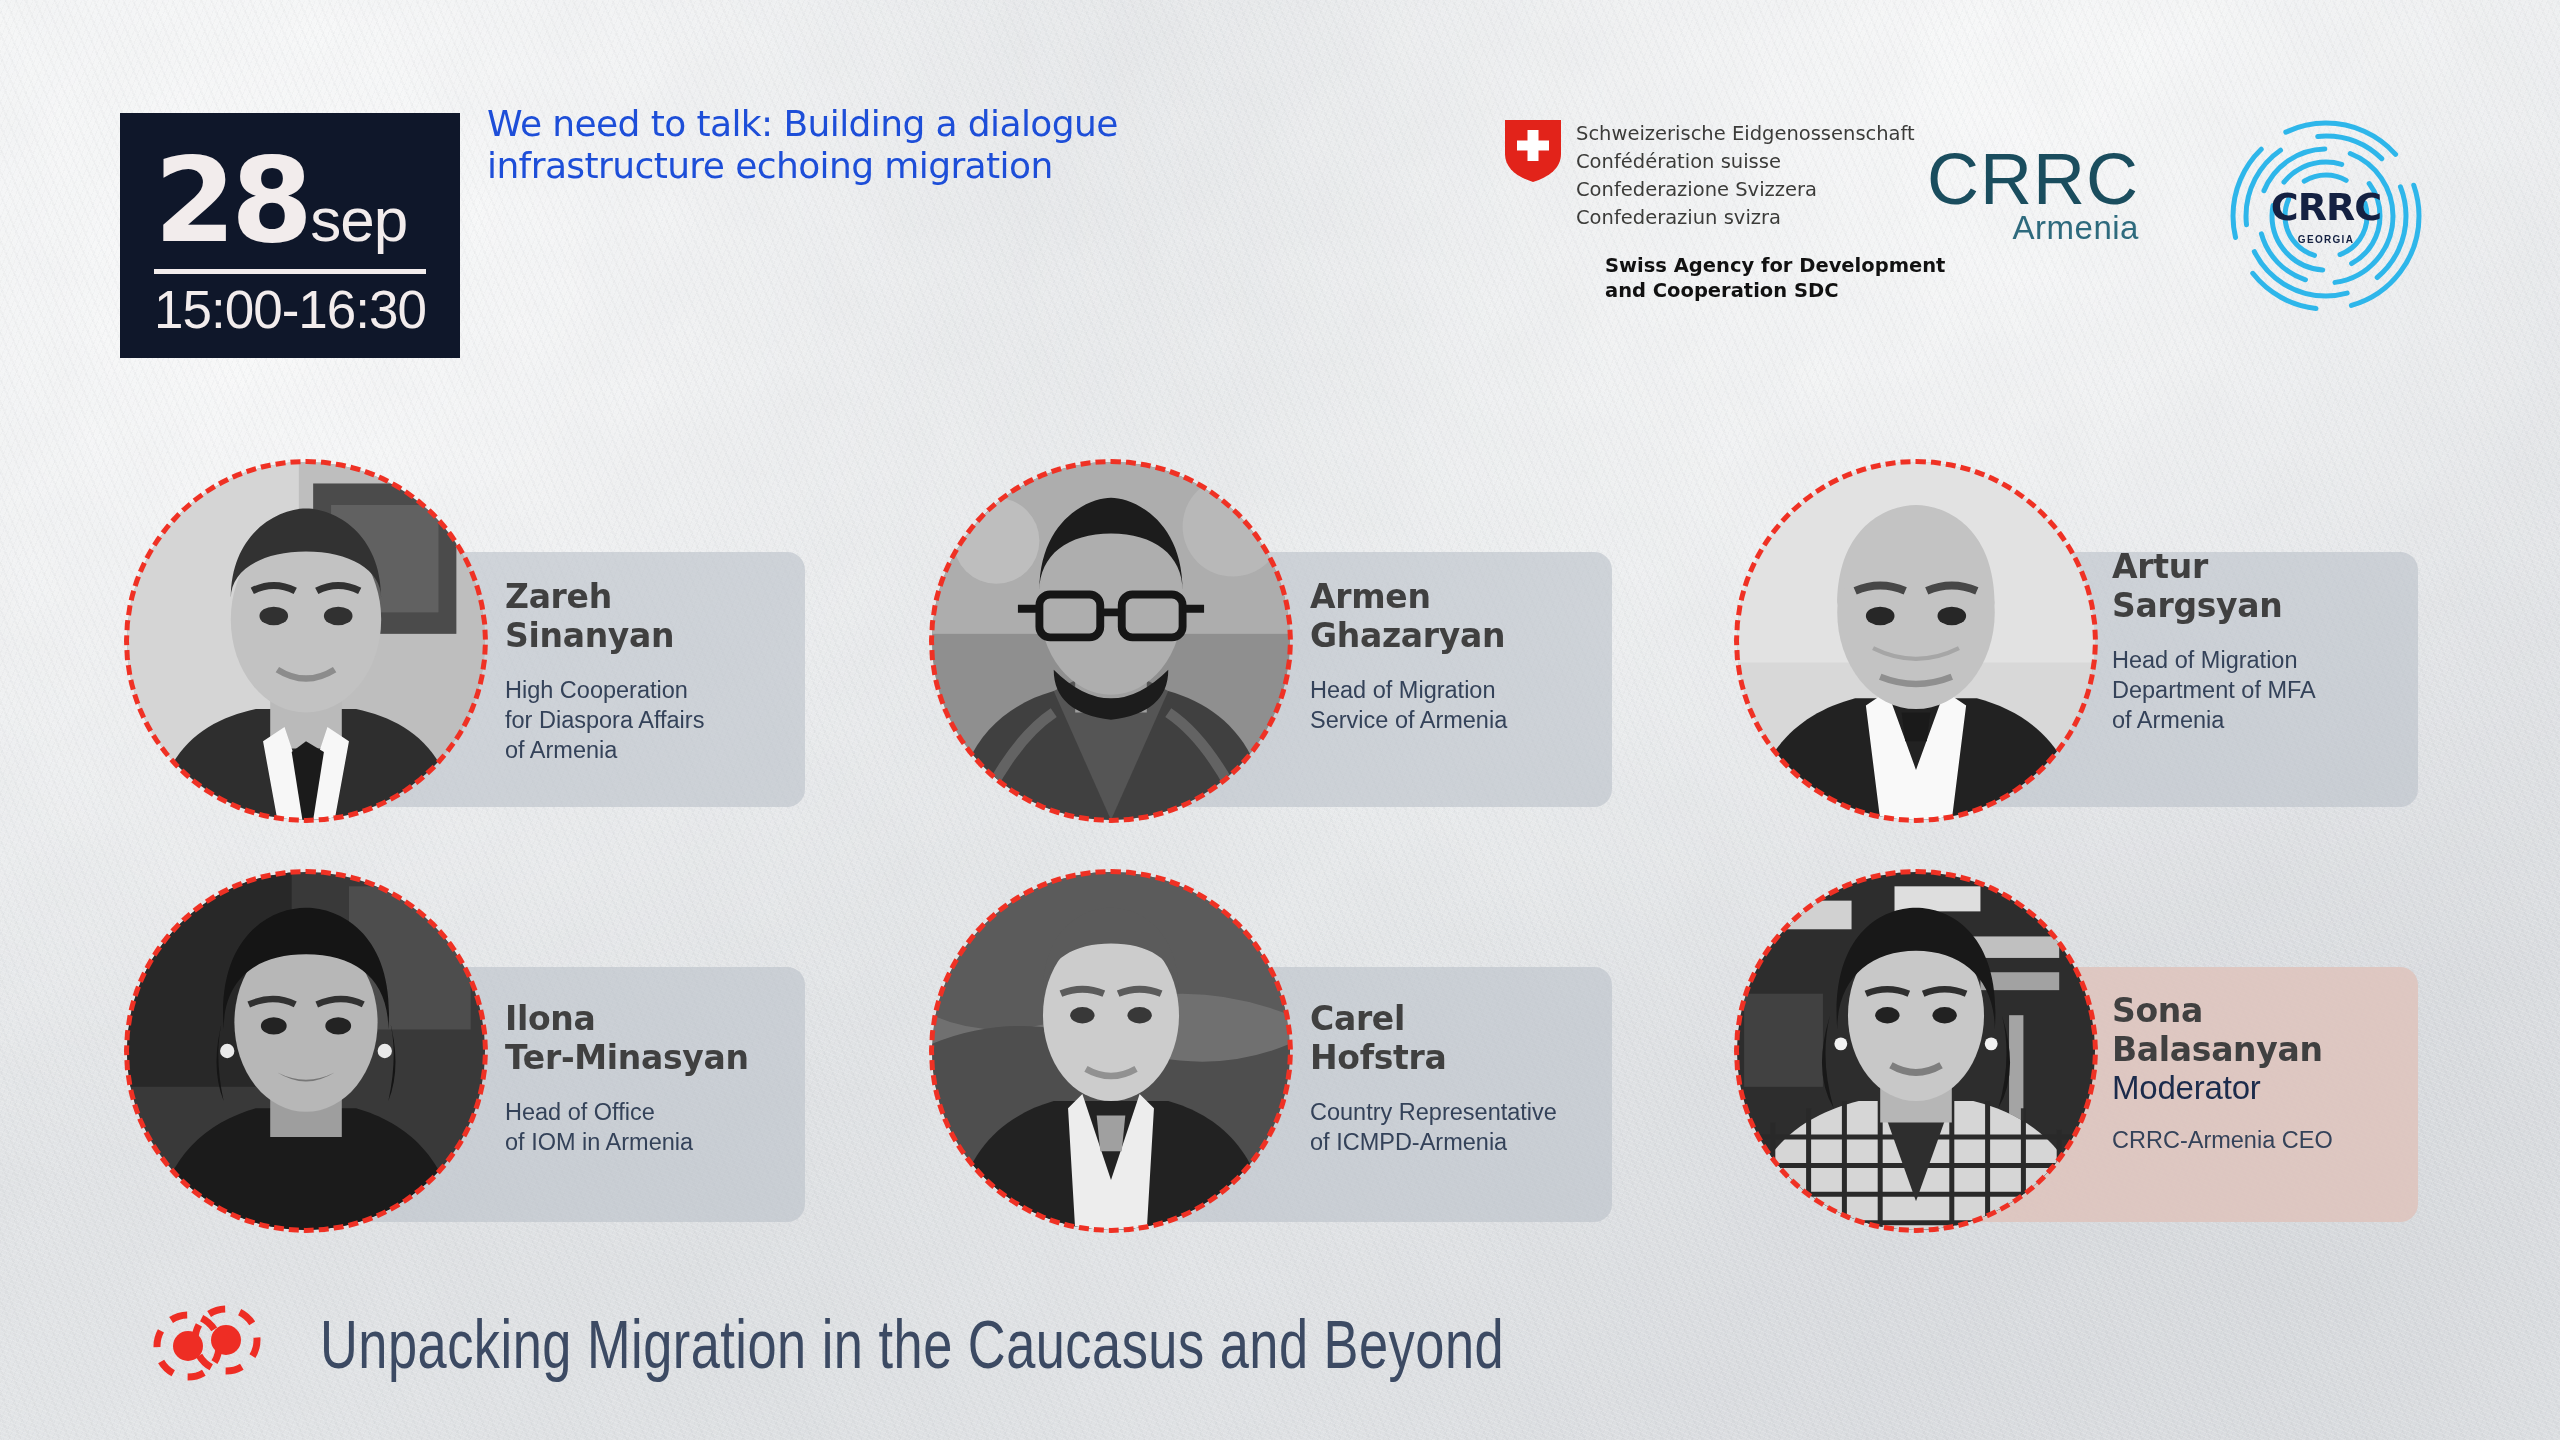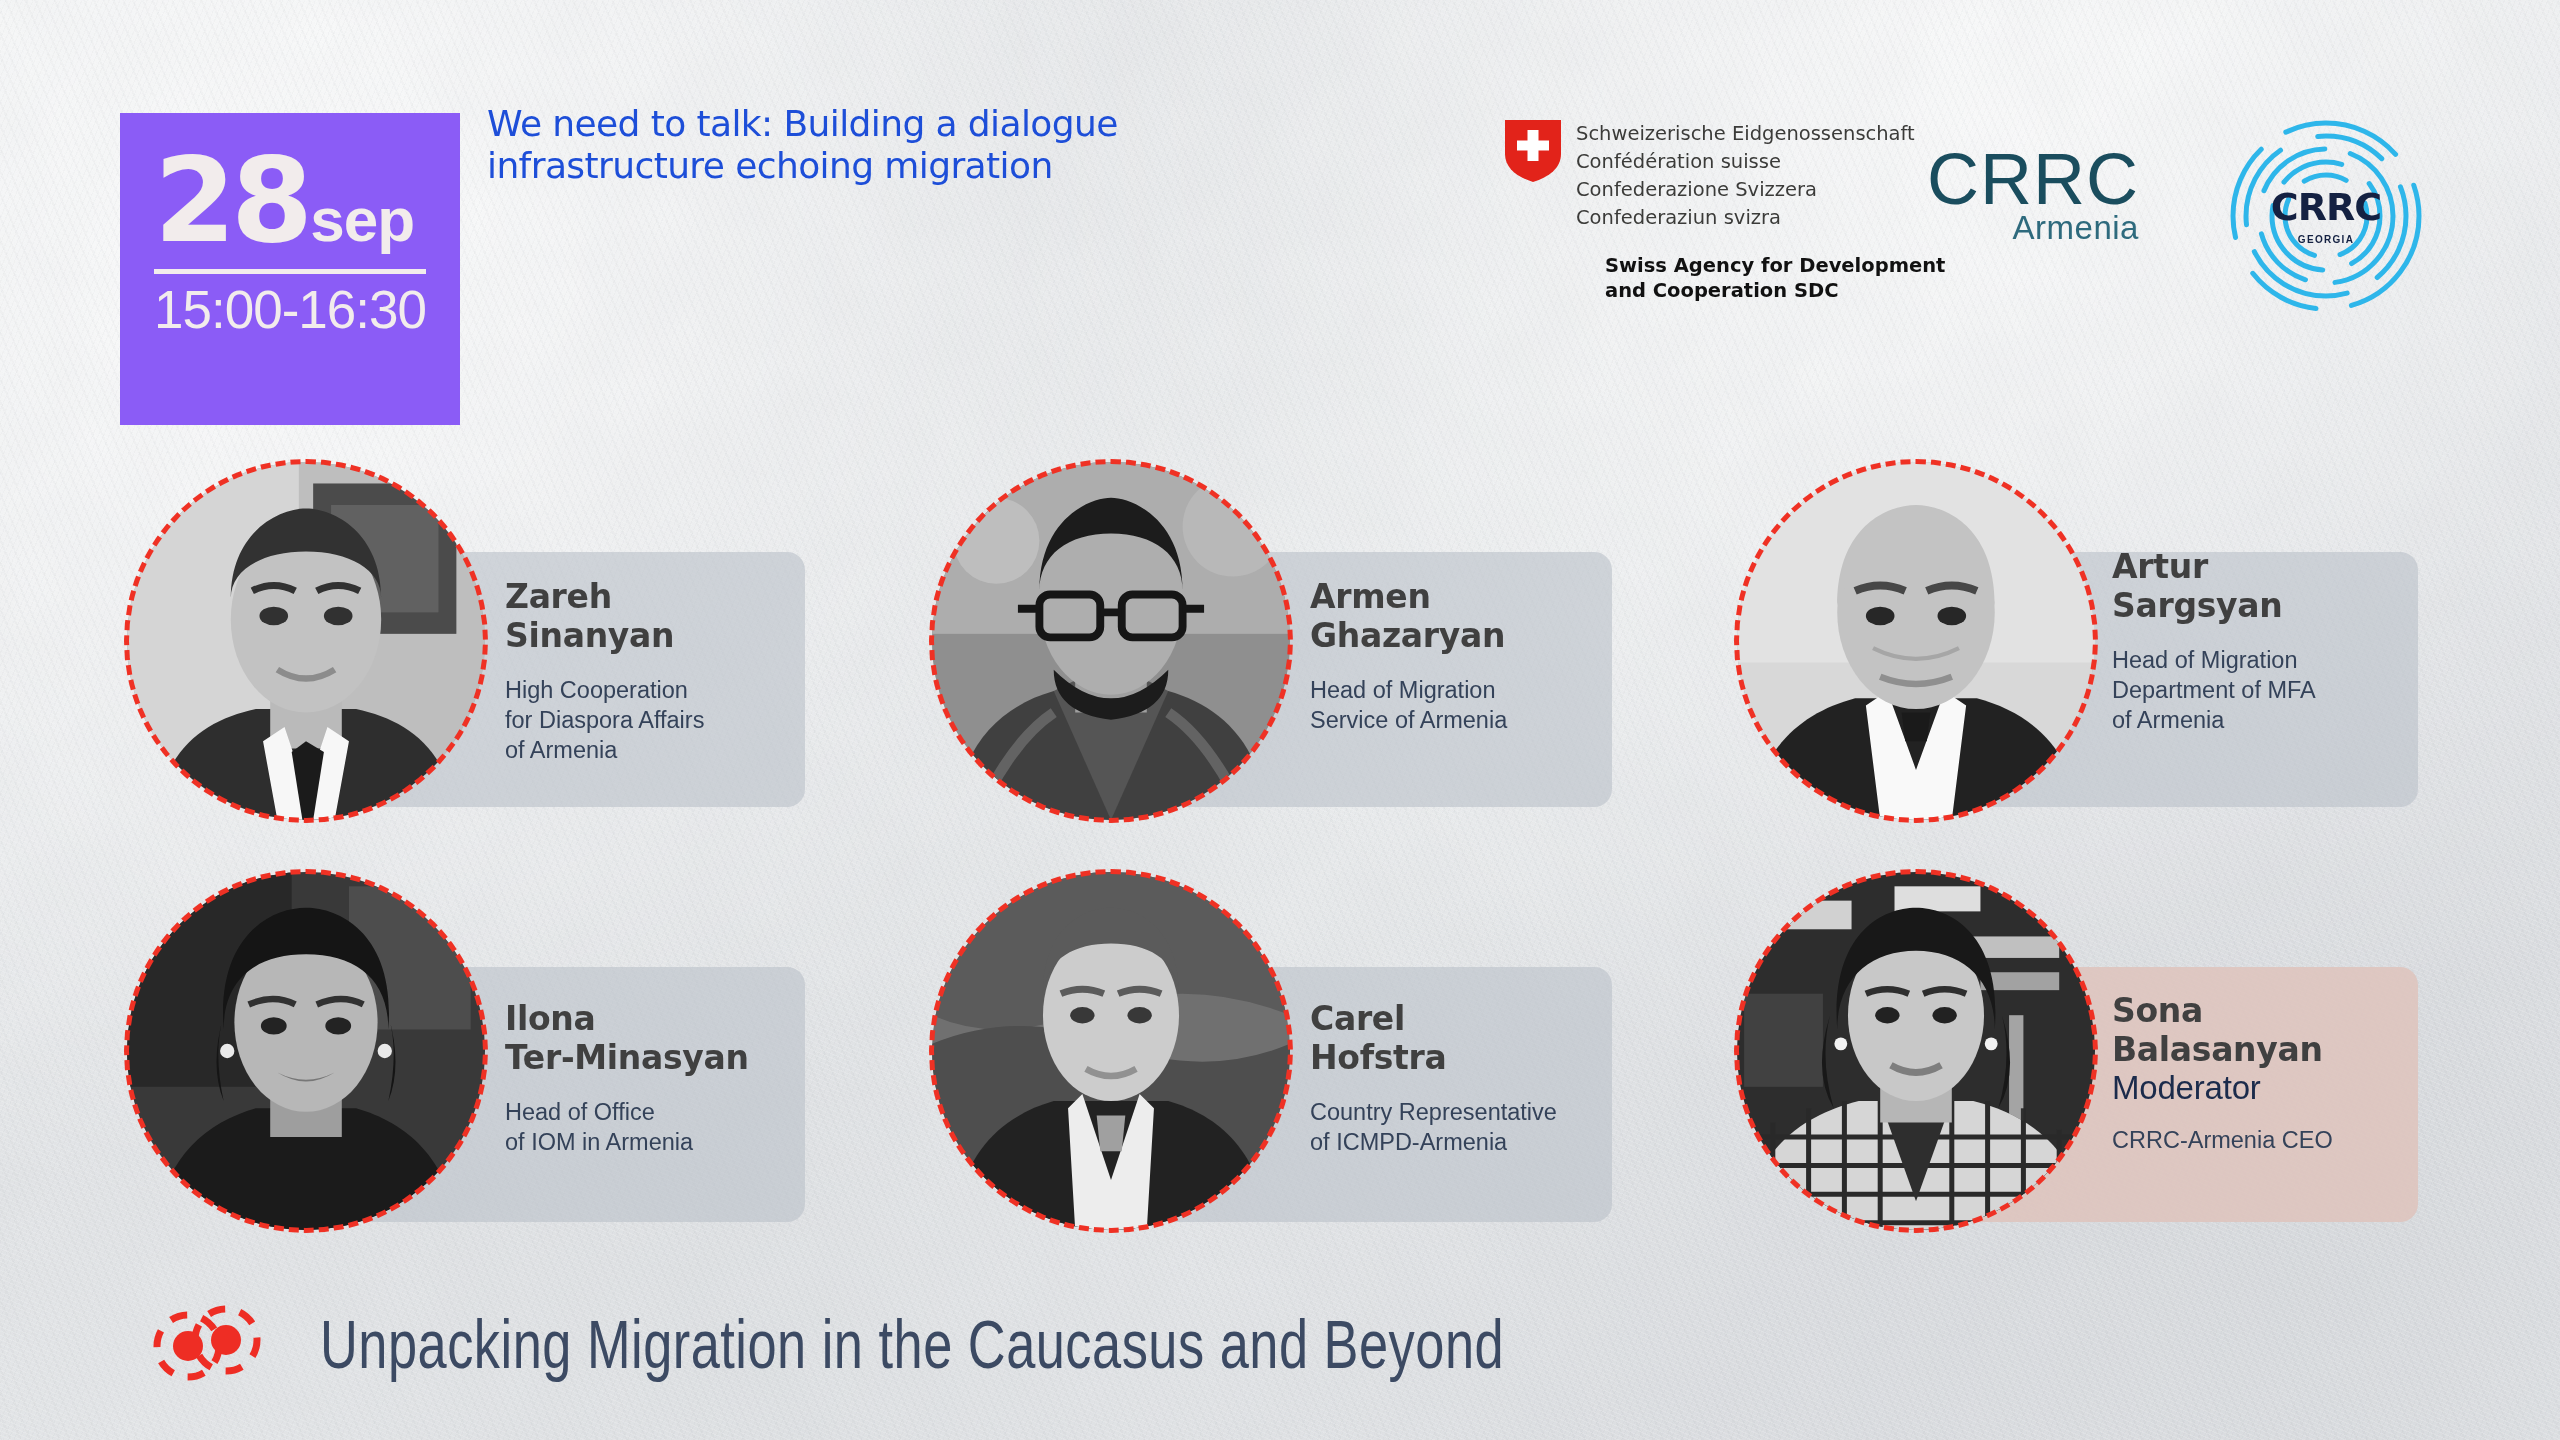--- a/index.html
+++ b/index.html
@@ -26,32 +26,32 @@
     opacity:.5;
     background-image:
       repeating-linear-gradient(23deg, rgba(255,255,255,0.35) 0px, rgba(255,255,255,0.35) 1px, rgba(0,0,0,0) 1px, rgba(0,0,0,0) 4px),
       repeating-linear-gradient(113deg, rgba(150,155,160,0.10) 0px, rgba(150,155,160,0.10) 1px, rgba(0,0,0,0) 1px, rgba(0,0,0,0) 5px),
       repeating-linear-gradient(67deg, rgba(120,126,132,0.07) 0px, rgba(120,126,132,0.07) 2px, rgba(0,0,0,0) 2px, rgba(0,0,0,0) 9px);
   }
   #bg-blotches { position:absolute; inset:0; opacity:.45; }
 
   
   #date-badge {
-    position:absolute; left:120px; top:113px; width:340px; height:312px;
-    background:#8b5cf6;
+    position:absolute; left:120px; top:113px; width:340px; height:245px;
+    background:#0f172a;
     color:#f2ecec;
     padding:22px 22px 0 34px;
   }
   #date-badge .dayline { display:flex; align-items:baseline; margin-top:14px; }
   #date-badge .day {
     font-size:118px; font-weight:700; line-height:.88; letter-spacing:-5px;
     font-family:"DejaVu Sans", sans-serif;
   }
   #date-badge .mon {
-    font-size:62px; font-weight:700; line-height:1; letter-spacing:-1px; margin-left:2px;
+    font-size:62px; font-weight:400; line-height:1; letter-spacing:-1px; margin-left:2px;
     font-family:"Liberation Sans", sans-serif;
   }
   #date-badge .rule { height:5px; background:#f2ecec; margin:16px 0 8px 0; width:272px; }
   #date-badge .time {
     font-size:53px; font-weight:300; letter-spacing:-1px; line-height:1.05;
     font-family:"Liberation Sans", sans-serif;
   }
 
   
   #event-title {

